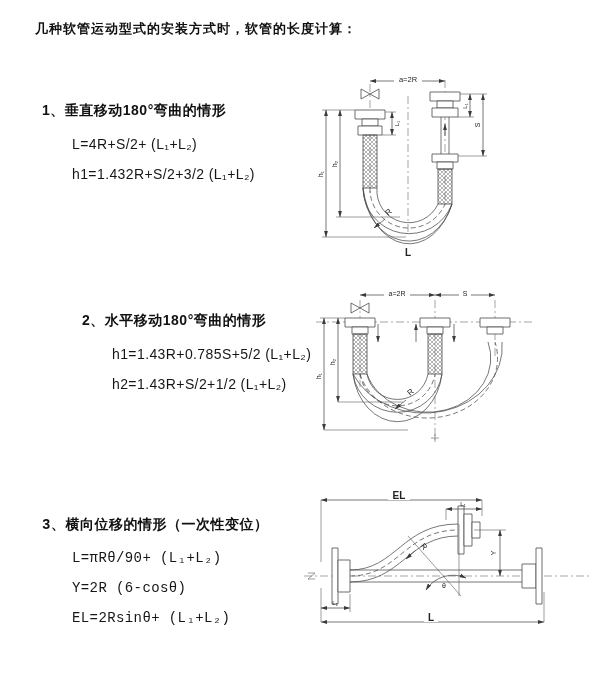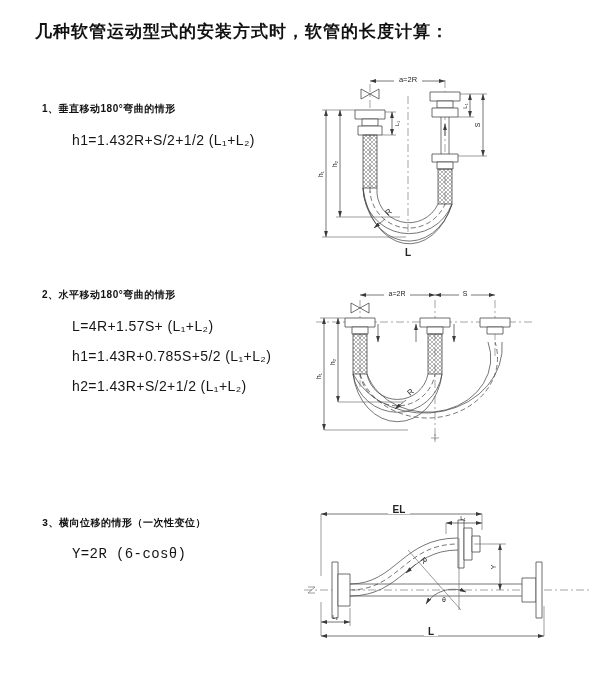--- a/index.html
+++ b/index.html
@@ -2,64 +2,66 @@
 <html><head>
 <meta charset="utf-8">
 <style>
   html,body{margin:0;padding:0;background:#e8e8e8;}
   .canvas{
     position:relative;width:600px;height:675px;background:#ffffff;
     font-family:"Liberation Sans","DejaVu Sans",sans-serif;color:#1c1c1c;
     overflow:hidden;border-right:1px solid #d8d8d8;border-bottom:3px solid #c9c9c9;
   }
   .page-title{
-    position:absolute;left:35px;top:20px;font-size:17px;font-weight:700;
+    position:absolute;left:35px;top:20px;font-size:13px;font-weight:700;
     letter-spacing:1px;color:#111;text-align:center;
   }
   .sec{position:absolute;left:42px;}
-  .sec-heading{font-size:10px;font-weight:700;color:#111;letter-spacing:.5px;margin:0 0 9px 0;}
+  .sec-heading{font-size:14px;font-weight:700;color:#111;letter-spacing:.5px;margin:0 0 9px 0;}
   .formula{font-size:14px;line-height:30px;padding-left:30px;letter-spacing:.4px;color:#161616;}
   .sec1{top:102px;}
-  .sec2{top:288px;}
+  .sec2{top:312px;margin-left:40px;}
   .sec3{top:516px;font-family:Liberation Mono, monospace;}
   .diag{position:absolute;}
   .d1{left:308px;top:66px;}
   .d2{left:308px;top:282px;}
-  .d3{left:296px;top:498px;}
+  .d3{left:296px;top:484px;}
   svg{display:block;}
   svg *{vector-effect:non-scaling-stroke;}
   .ln{stroke:#4a4a4a;stroke-width:.75;fill:none;}
   .thin{stroke:#5a5a5a;stroke-width:.6;fill:none;}
   .cl{stroke:#6a6a6a;stroke-width:.6;fill:none;stroke-dasharray:8,3,2,3;}
   .hd{stroke:#4a4a4a;stroke-width:.75;fill:none;stroke-dasharray:5,3;}
   .part{stroke:#4a4a4a;stroke-width:.8;fill:#ffffff;}
   .lbl{fill:#222;font-family:"Liberation Sans","DejaVu Sans",sans-serif;}
 </style>
 </head>
 <body>
 
 <div class="canvas">
 
   <div class="page-title">几种软管运动型式的安装方式时，软管的长度计算：</div>
 
   <div class="sec sec1">
     <div class="sec-heading">1、垂直移动180°弯曲的情形</div>
-    <div class="formula">h1=1.432R+S/2+1/2 (L₁+L₂)</div>
+    <div class="formula">L=4R+S/2+ (L₁+L₂)</div>
+    <div class="formula">h1=1.432R+S/2+3/2 (L₁+L₂)</div>
   </div>
 
   <div class="sec sec2">
     <div class="sec-heading">2、水平移动180°弯曲的情形</div>
-    <div class="formula">L=4R+1.57S+ (L₁+L₂)</div>
     <div class="formula">h1=1.43R+0.785S+5/2 (L₁+L₂)</div>
     <div class="formula">h2=1.43R+S/2+1/2 (L₁+L₂)</div>
   </div>
 
   <div class="sec sec3">
     <div class="sec-heading">3、横向位移的情形（一次性变位）</div>
+    <div class="formula">L=πRθ/90+ (L₁+L₂)</div>
     <div class="formula">Y=2R (6-cosθ)</div>
+    <div class="formula">EL=2Rsinθ+ (L₁+L₂)</div>
   </div>
 
   <div class="diag d1">
   <svg width="292" height="196" viewBox="0 0 292 196">
     <defs>
       <marker id="d1a" viewBox="0 0 10 6" refX="9.5" refY="3" markerWidth="9" markerHeight="5.4" orient="auto-start-reverse">
         <path d="M0,0 L10,3 L0,6 Z" fill="#3a3a3a"></path>
       </marker>
       <pattern id="d1h" width="4" height="4" patternUnits="userSpaceOnUse">
         <path d="M0,4 L4,0 M0,0 L4,4" stroke="#6a6a6a" stroke-width="0.5"></path>

